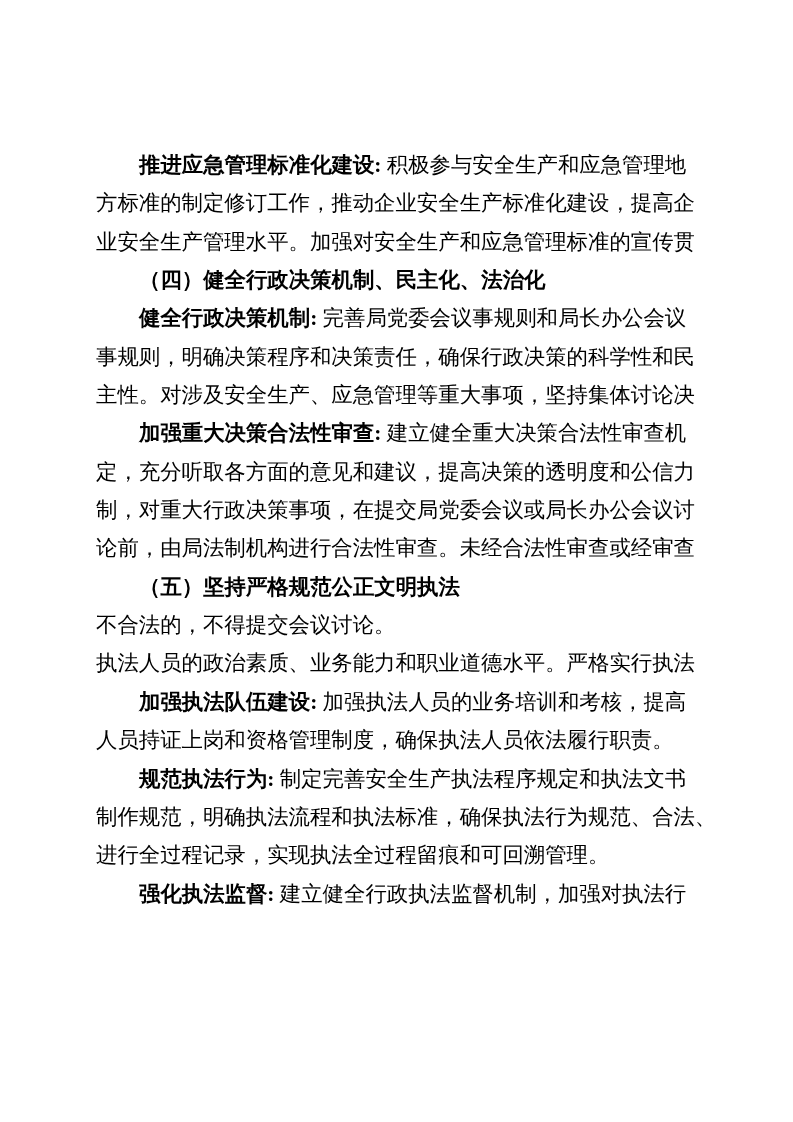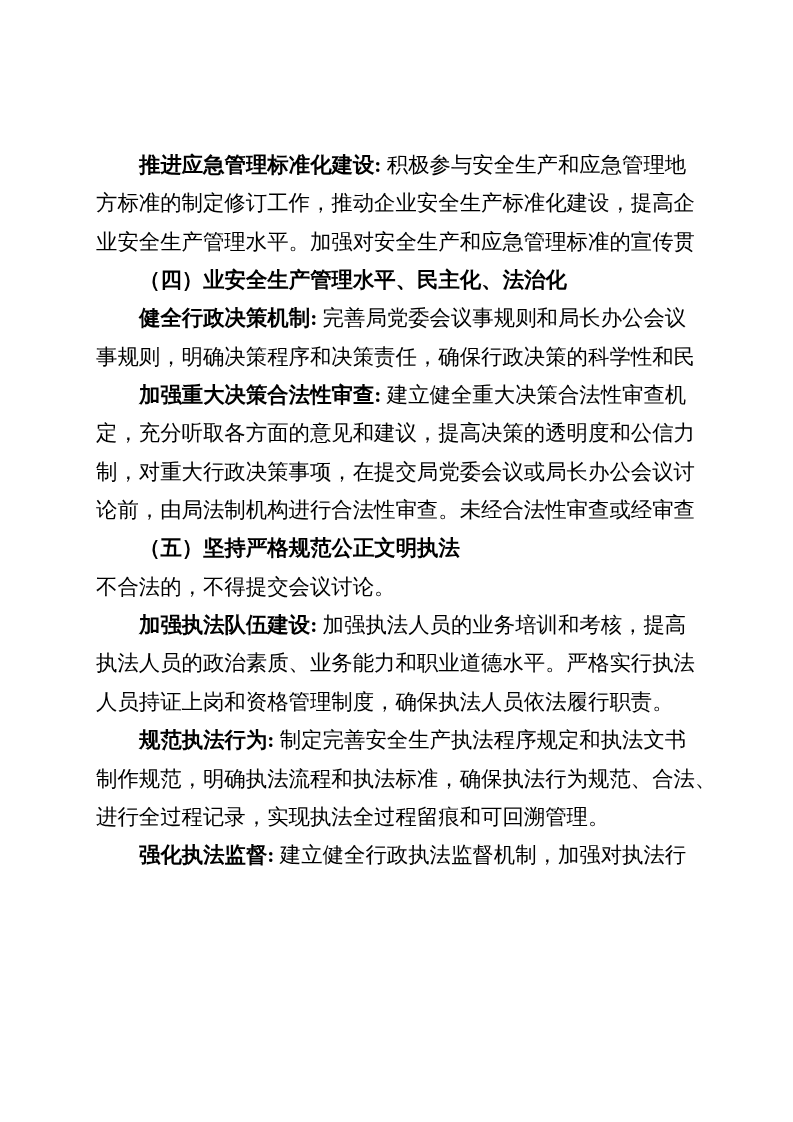--- a/index.html
+++ b/index.html
@@ -44,30 +44,31 @@
   }
 </style>
 </head>
 <body>
 
 <div class="page">
   <div class="doc">
       <div class="line indent"><span class="b">推进应急管理标准化建设: </span><span>积极参与安全生产和应急管理地</span></div>
       <div class="line"><span>方标准的制定修订工作，推动企业安全生产标准化建设，提高企</span></div>
       <div class="line"><span>业安全生产管理水平。加强对安全生产和应急管理标准的宣传贯</span></div>
-      <div class="line indent"><span class="b">（四）业安全生产管理水平、民主化、法治化</span></div>
+      <div class="line indent"><span class="b">（四）健全行政决策机制、民主化、法治化</span></div>
       <div class="line indent"><span class="b">健全行政决策机制: </span><span>完善局党委会议事规则和局长办公会议</span></div>
       <div class="line"><span>事规则，明确决策程序和决策责任，确保行政决策的科学性和民</span></div>
+      <div class="line"><span>主性。对涉及安全生产、应急管理等重大事项，坚持集体讨论决</span></div>
       <div class="line indent"><span class="b">加强重大决策合法性审查: </span><span>建立健全重大决策合法性审查机</span></div>
       <div class="line"><span>定，充分听取各方面的意见和建议，提高决策的透明度和公信力</span></div>
       <div class="line"><span>制，对重大行政决策事项，在提交局党委会议或局长办公会议讨</span></div>
       <div class="line"><span>论前，由局法制机构进行合法性审查。未经合法性审查或经审查</span></div>
       <div class="line indent"><span class="b">（五）坚持严格规范公正文明执法</span></div>
       <div class="line"><span>不合法的，不得提交会议讨论。</span></div>
+      <div class="line"><span>执法人员的政治素质、业务能力和职业道德水平。严格实行执法</span></div>
       <div class="line indent"><span class="b">加强执法队伍建设: </span><span>加强执法人员的业务培训和考核，提高</span></div>
-      <div class="line"><span>执法人员的政治素质、业务能力和职业道德水平。严格实行执法</span></div>
       <div class="line"><span>人员持证上岗和资格管理制度，确保执法人员依法履行职责。</span></div>
       <div class="line indent"><span class="b">规范执法行为: </span><span>制定完善安全生产执法程序规定和执法文书</span></div>
       <div class="line"><span>制作规范，明确执法流程和执法标准，确保执法行为规范、合法、</span></div>
       <div class="line"><span>进行全过程记录，实现执法全过程留痕和可回溯管理。</span></div>
       <div class="line indent"><span class="b">强化执法监督: </span><span>建立健全行政执法监督机制，加强对执法行</span></div>
     </div>
 </div>
 
 </body></html>

